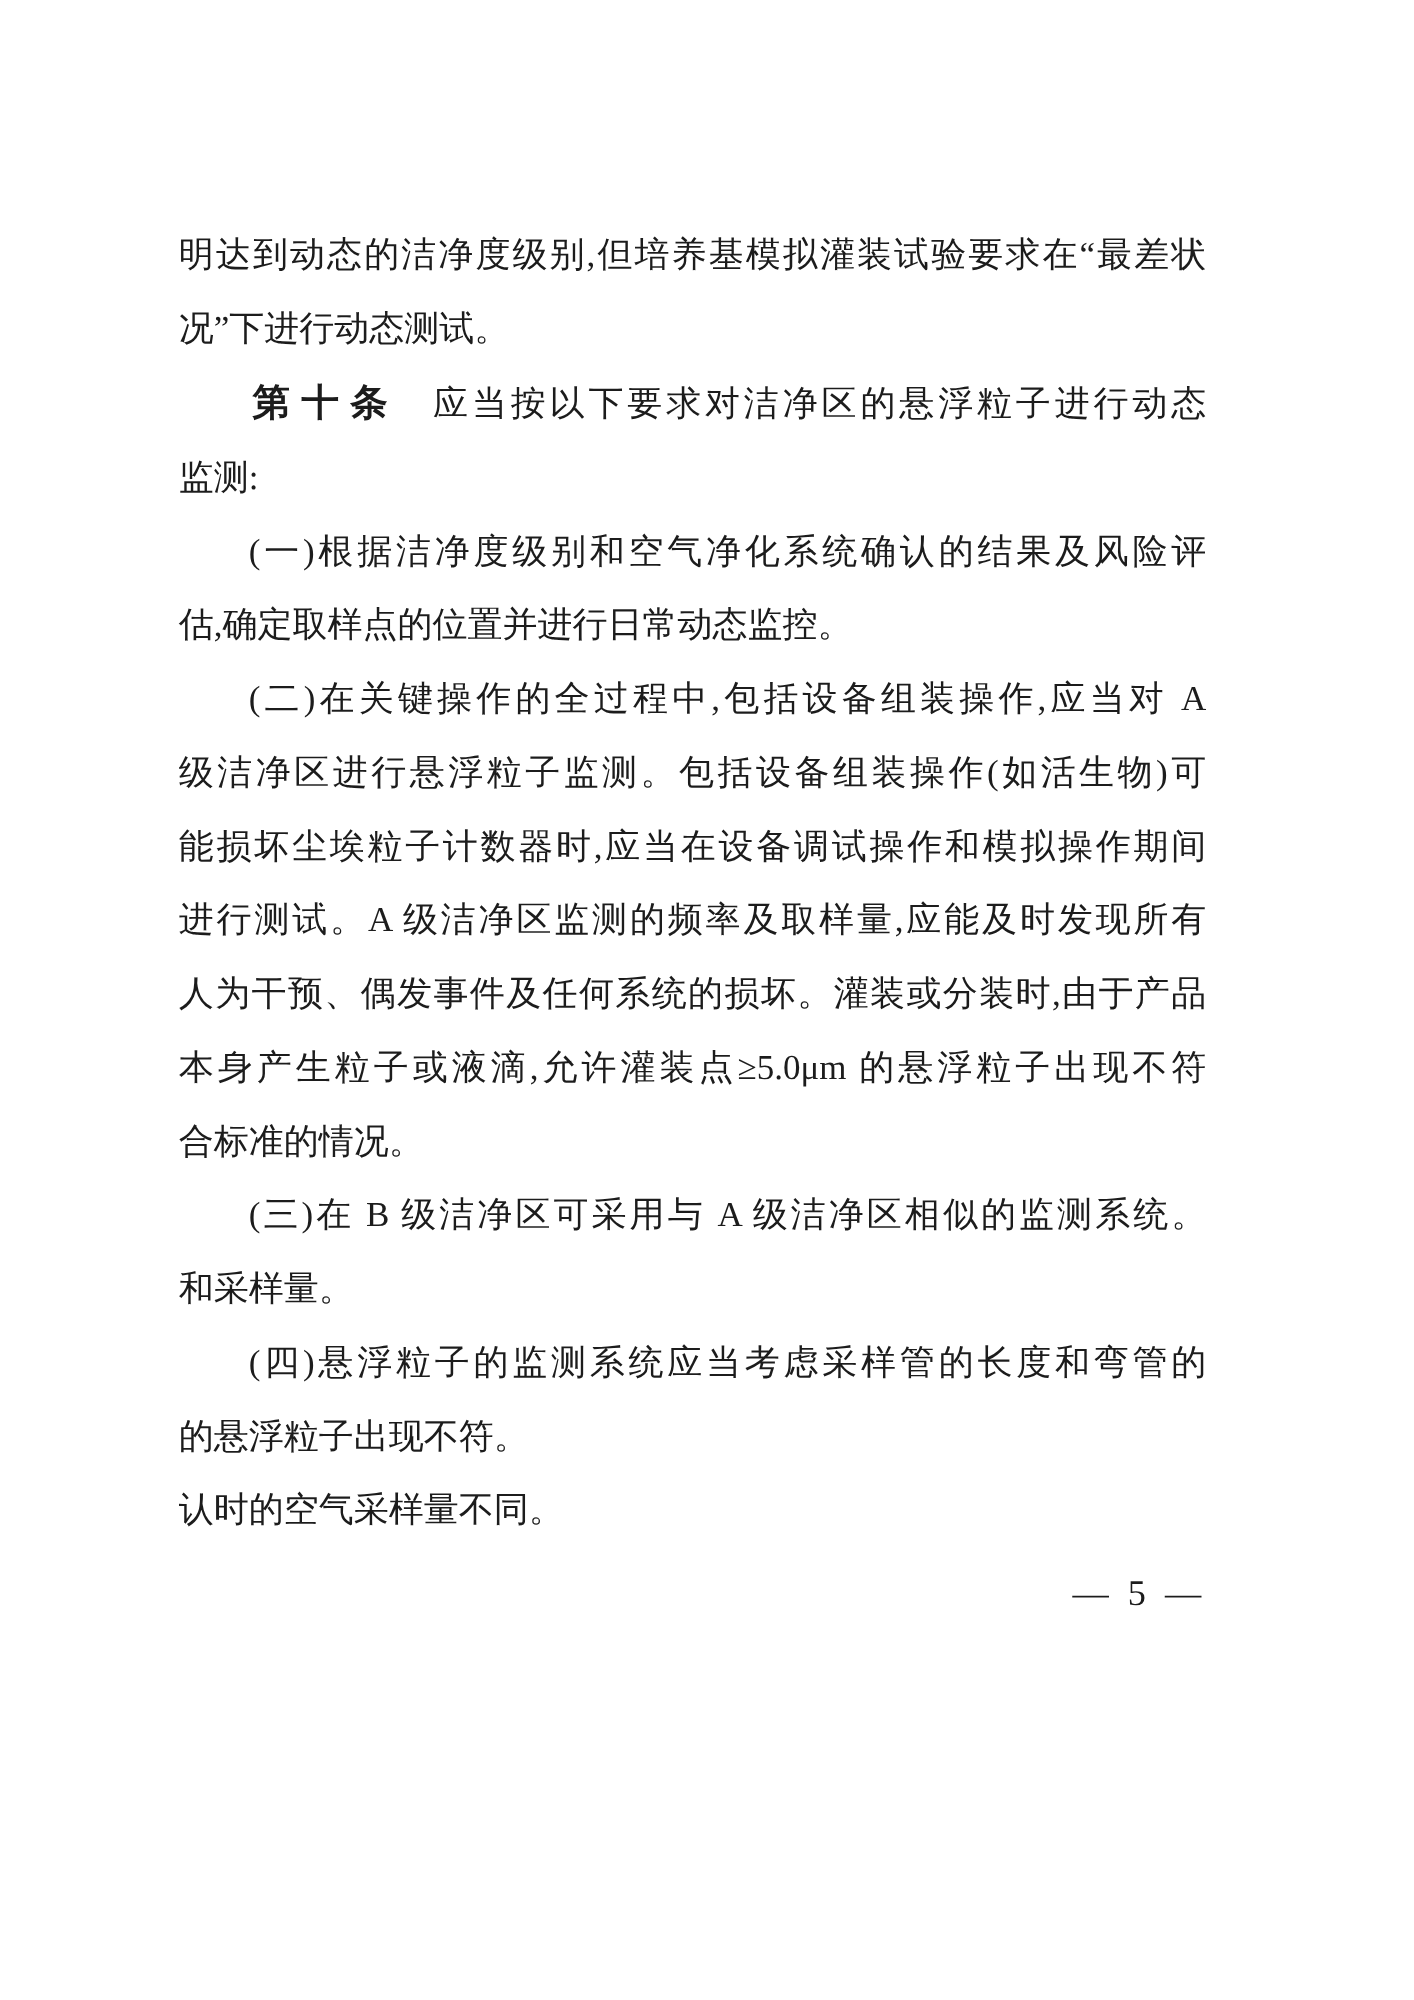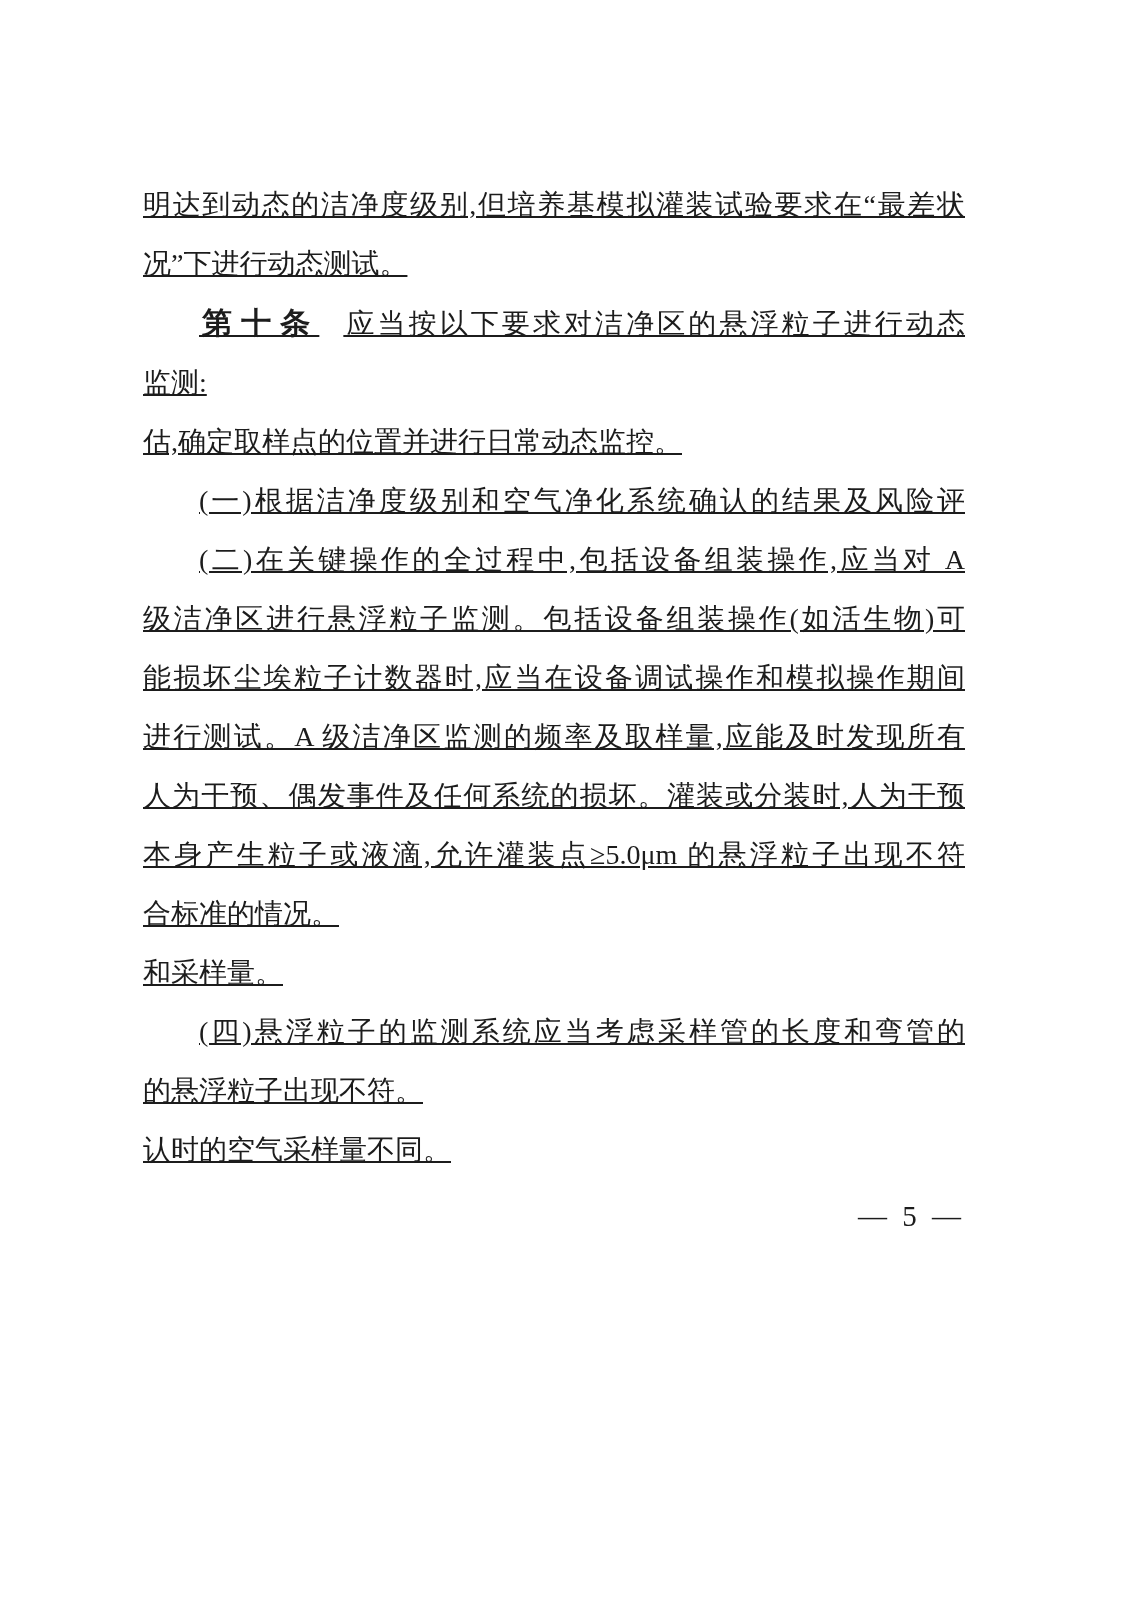--- a/index.html
+++ b/index.html
@@ -29,21 +29,20 @@
   .paragraph {
     margin: 0;
     padding: 0;
   }
   .line {
     font-size: 28px;
     line-height: 59px;
     text-align: justify;
     text-justify: inter-character;
     white-space: normal;
-    text-decoration: underline;
   }
   .line.jl {
     text-align-last: justify;
   }
   .indent-spacer {
     display: inline-block;
     width: 56px;
     height: 1px;
   }
   .lead {
@@ -74,33 +73,34 @@
     <div id="paragraphs">
         <div class="paragraph">
           <div class="line jl">明达到动态的洁净度级别,但培养基模拟灌装试验要求在“最差状</div>
           <div class="line">况”下进行动态测试。</div>
         </div>
         <div class="paragraph">
           <div class="line jl"><span class="indent-spacer"></span><span class="lead">第十条</span><span class="lead-gap"></span>应当按以下要求对洁净区的悬浮粒子进行动态</div>
           <div class="line">监测:</div>
         </div>
         <div class="paragraph">
+          <div class="line jl"><span class="indent-spacer"></span>(一)根据洁净度级别和空气净化系统确认的结果及风险评</div>
           <div class="line">估,确定取样点的位置并进行日常动态监控。</div>
-          <div class="line jl"><span class="indent-spacer"></span>(一)根据洁净度级别和空气净化系统确认的结果及风险评</div>
         </div>
         <div class="paragraph">
           <div class="line jl"><span class="indent-spacer"></span>(二)在关键操作的全过程中,包括设备组装操作,应当对 A</div>
           <div class="line jl">级洁净区进行悬浮粒子监测。包括设备组装操作(如活生物)可</div>
           <div class="line jl">能损坏尘埃粒子计数器时,应当在设备调试操作和模拟操作期间</div>
           <div class="line jl">进行测试。A 级洁净区监测的频率及取样量,应能及时发现所有</div>
-          <div class="line jl">人为干预、偶发事件及任何系统的损坏。灌装或分装时,人为干预</div>
+          <div class="line jl">人为干预、偶发事件及任何系统的损坏。灌装或分装时,由于产品</div>
           <div class="line jl">本身产生粒子或液滴,允许灌装点≥5.0μm 的悬浮粒子出现不符</div>
           <div class="line">合标准的情况。</div>
         </div>
         <div class="paragraph">
+          <div class="line jl"><span class="indent-spacer"></span>(三)在 B 级洁净区可采用与 A 级洁净区相似的监测系统。</div>
           <div class="line">和采样量。</div>
         </div>
         <div class="paragraph">
           <div class="line jl"><span class="indent-spacer"></span>(四)悬浮粒子的监测系统应当考虑采样管的长度和弯管的</div>
           <div class="line">的悬浮粒子出现不符。</div>
         </div>
         <div class="paragraph">
           <div class="line">认时的空气采样量不同。</div>
         </div>
       </div>

